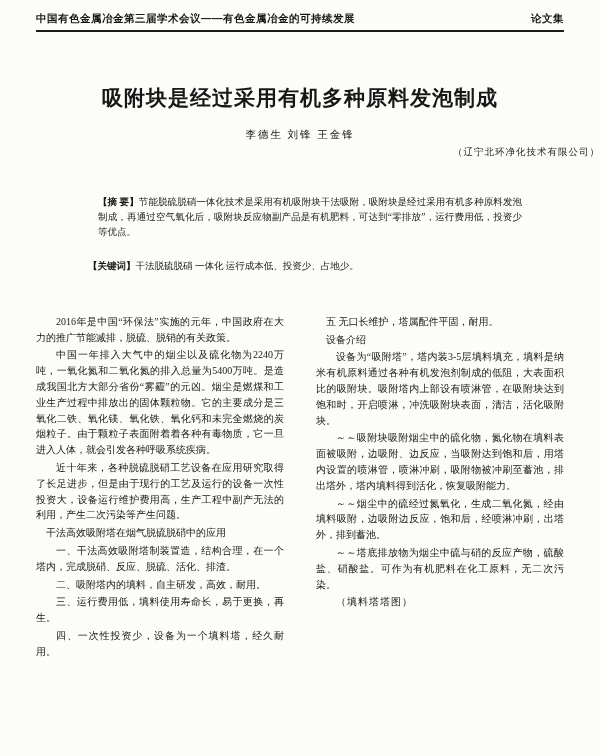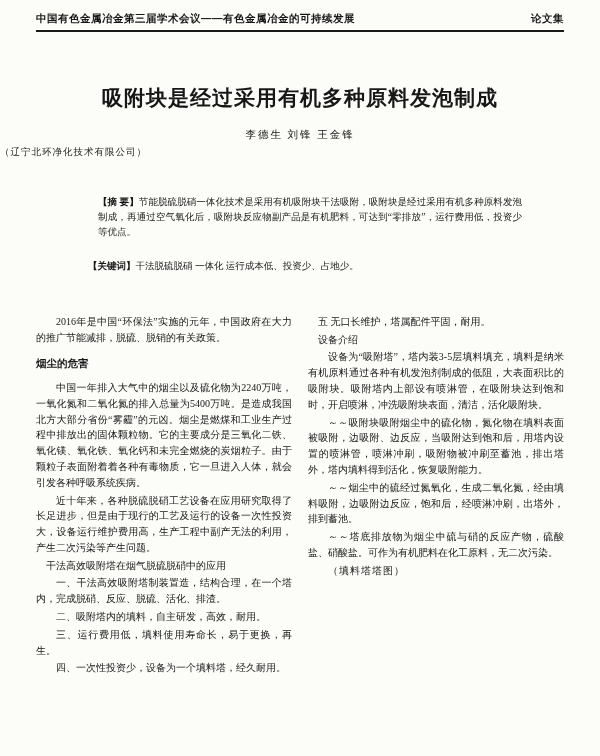--- a/index.html
+++ b/index.html
@@ -27,34 +27,34 @@
   .paper-title{
     margin:52px 0 0 0;
     text-align:center;
     font-size:21px;font-weight:bold;letter-spacing:1px;
   }
   .authors{
     margin-top:16px;text-align:center;
     font-size:10.5px;letter-spacing:2px;
   }
   .affiliation{
-    margin-top:4px;text-align:left;
+    margin-top:4px;text-align:right;
     font-size:9.5px;letter-spacing:1px;color:#222;
   }
   .abstract{
     margin:36px 78px 0 98px;
     font-size:9.5px;line-height:1.6;text-align:justify;
   }
   .abstract .label, .keywords .label{font-weight:bold;}
   .keywords{
     margin:18px 78px 0 88px;
     font-size:9.5px;line-height:1.6;
   }
   .columns{
-    display:flex;gap:16px;
+    display:flex;gap:32px;
     margin:40px 36px 0 36px;
     font-size:10px;line-height:1.58;
     text-align:justify;
     justify-content:space-between;
   }
   .col{flex:1 1 0;min-width:0;}
   .col p{margin:0 0 2px 0;}
   .col p.indent{text-indent:2em;}
   .col p.plain{text-indent:1em;}
   .col p.caption{text-indent:2em;letter-spacing:1px;}
@@ -85,21 +85,20 @@
     <span class="label">【摘  要】</span><span>节能脱硫脱硝一体化技术是采用有机吸附块干法吸附，吸附块是经过采用有机多种原料发泡制成，再通过空气氧化后，吸附块反应物副产品是有机肥料，可达到“零排放”，运行费用低，投资少等优点。</span>
   </div>
 
   <div class="keywords">
     <span class="label">【关键词】</span><span>干法脱硫脱硝  一体化  运行成本低、投资少、占地少。</span>
   </div>
 
   <div class="columns">
     <div class="col">
         <p class="indent">2016年是中国“环保法”实施的元年，中国政府在大力的推广节能减排，脱硫、脱销的有关政策。</p>
-        <p class="heading">烟尘的危害</p>
         <p class="indent">中国一年排入大气中的烟尘以及硫化物为2240万吨，一氧化氮和二氧化氮的排入总量为5400万吨。是造成我国北方大部分省份“雾霾”的元凶。烟尘是燃煤和工业生产过程中排放出的固体颗粒物。它的主要成分是三氧化二铁、氧化镁、氧化铁、氧化钙和未完全燃烧的炭烟粒子。由于颗粒子表面附着着各种有毒物质，它一旦进入人体，就会引发各种呼吸系统疾病。</p>
         <p class="indent">近十年来，各种脱硫脱硝工艺设备在应用研究取得了长足进步，但是由于现行的工艺及运行的设备一次性投资大，设备运行维护费用高，生产工程中副产无法的利用，产生二次污染等产生问题。</p>
         <p class="plain">干法高效吸附塔在烟气脱硫脱硝中的应用</p>
         <p class="indent">一、干法高效吸附塔制装置造，结构合理，在一个塔内，完成脱硝、反应、脱硫、活化、排渣。</p>
         <p class="indent">二、吸附塔内的填料，自主研发，高效，耐用。</p>
         <p class="indent">三、运行费用低，填料使用寿命长，易于更换，再生。</p>
         <p class="indent">四、一次性投资少，设备为一个填料塔，经久耐用。</p>
       </div>
     <div class="col">
         <p class="plain">五  无口长维护，塔属配件平固，耐用。</p>

